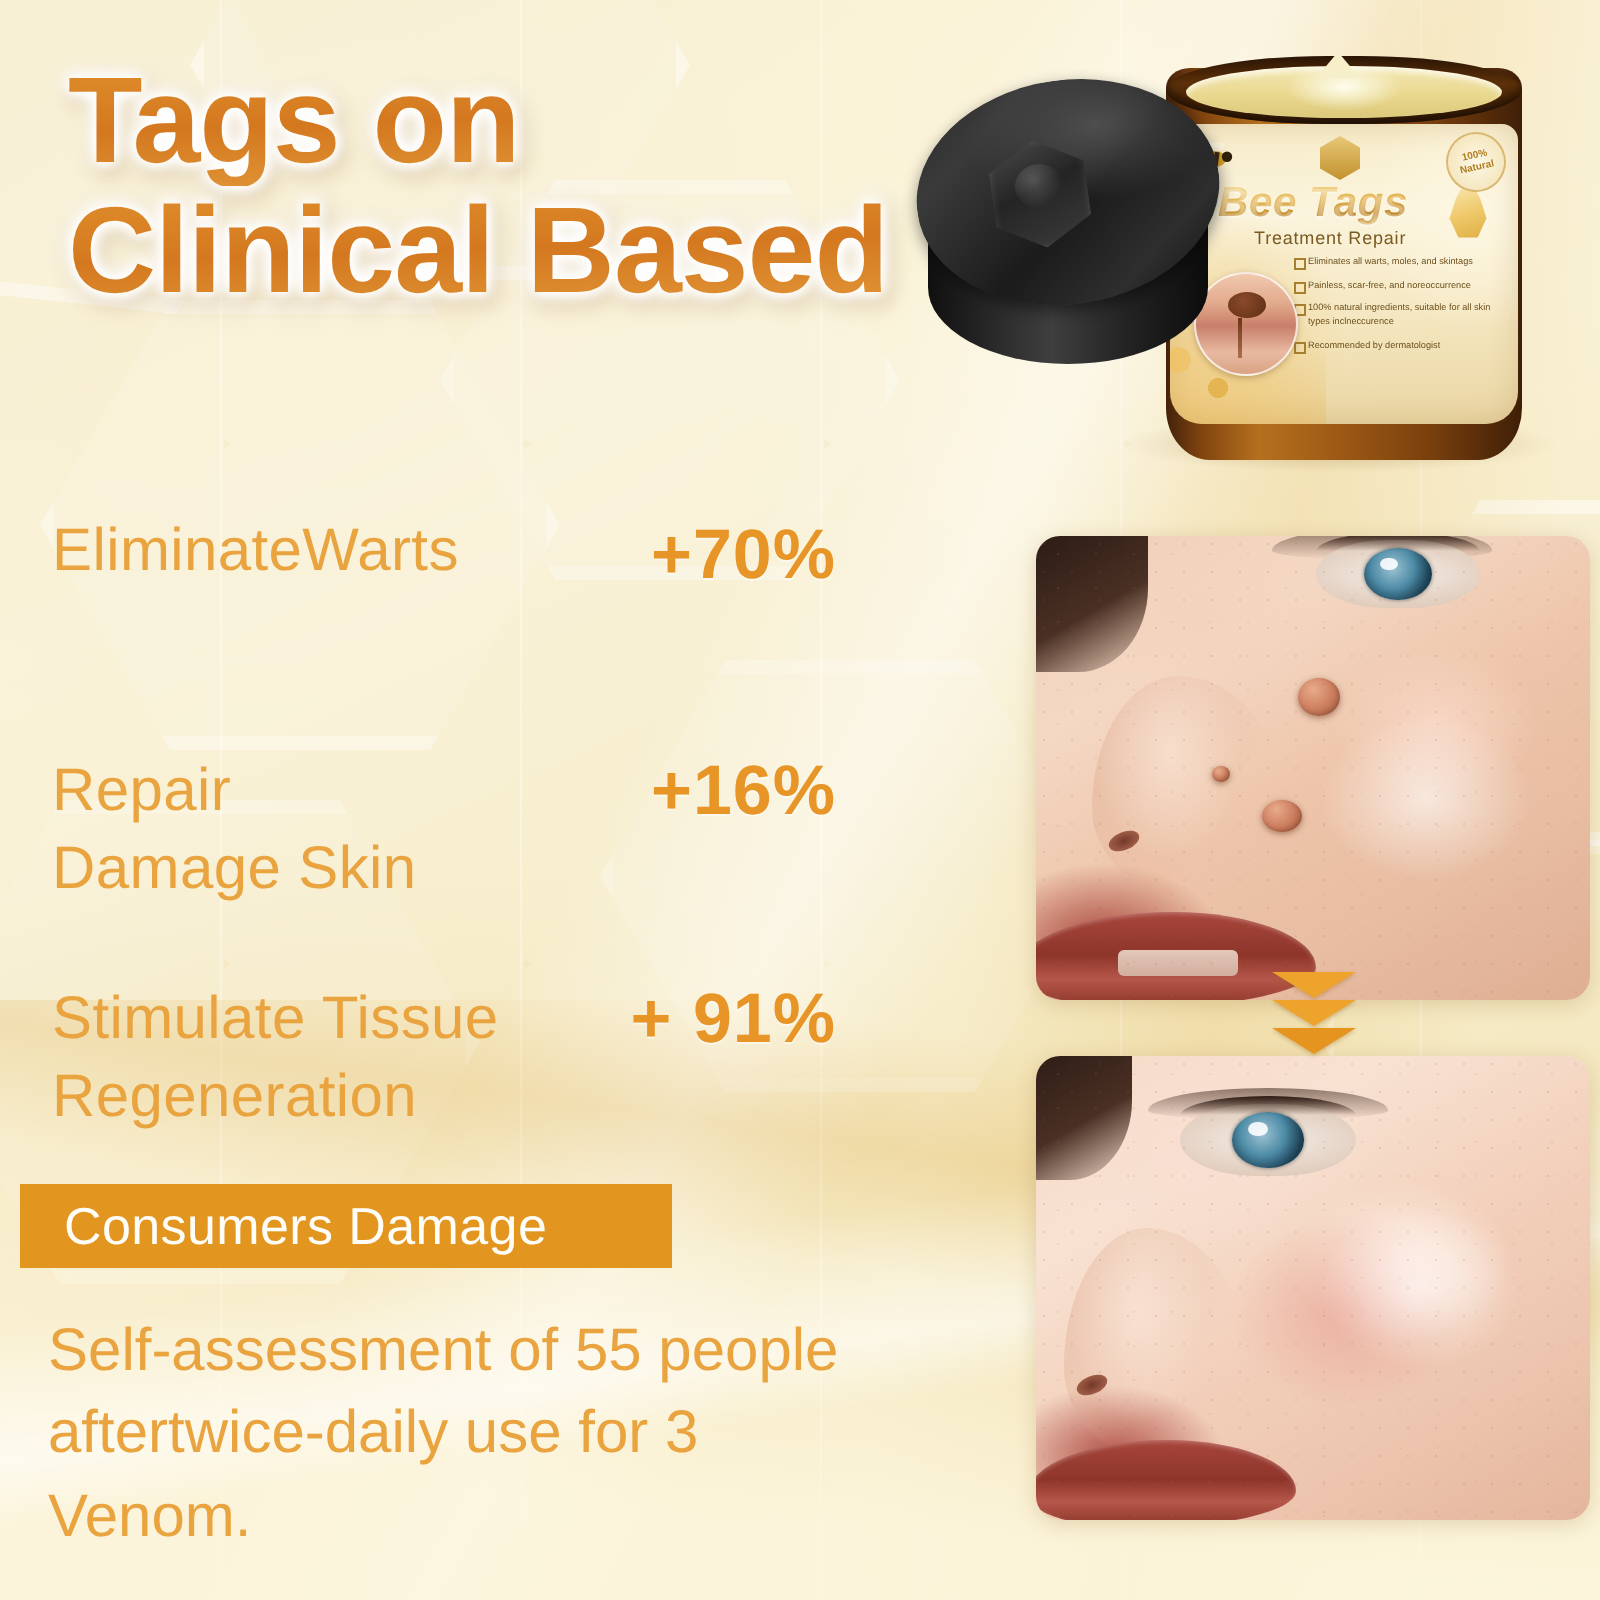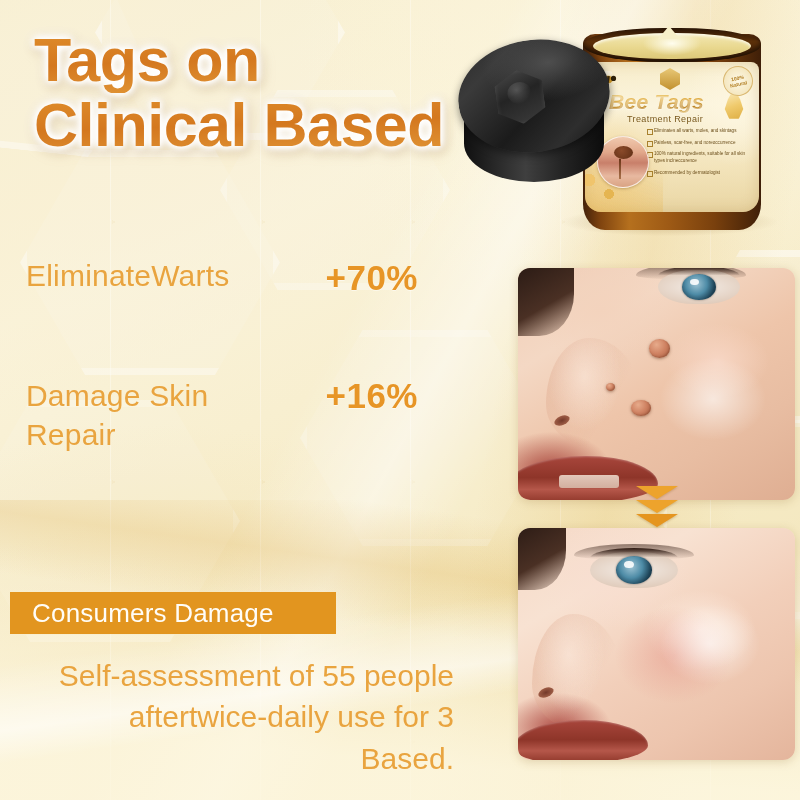--- a/index.html
+++ b/index.html
@@ -119,21 +119,21 @@
   }
   .banner span {
     color:#fffdf7; font-size:26px; font-weight:400;
     padding-left:22px; letter-spacing:.2px;
   }
   .note {
     position:absolute; left:24px; top:655px; width:430px;
     font-size:30px; line-height:1.38; font-weight:300;
     color:#e9a43f; z-index:20;
   }
-  .note span { display:block; white-space:nowrap;text-align:right; }
+  .note span { display:block; white-space:nowrap; }
 
   
   .product { position:absolute; left:452px; top:12px; width:340px; height:235px; z-index:25; }
   .jar-shadow {
     position:absolute; left:110px; top:196px; width:215px; height:28px;
     background:radial-gradient(ellipse at 50% 50%, rgba(120,85,30,.30) 0%, rgba(120,85,30,0) 72%);
   }
   
   .jar { position:absolute; left:125px; top:8px; width:190px; height:210px; }
   .jar-glass {
@@ -417,36 +417,43 @@
 
   <div class="claim c1">
     <div class="txt">
       <span>EliminateWarts</span>
     </div>
     <div class="pct">+70%</div>
   </div>
 
   <div class="claim c2">
     <div class="txt">
+      <span>Repair</span>
       <span>Damage Skin</span>
-      <span>Repair</span>
     </div>
     <div class="pct">+16%</div>
   </div>
 
+  <div class="claim c3">
+    <div class="txt">
+      <span>Stimulate Tissue</span>
+      <span>Regeneration</span>
+    </div>
+    <div class="pct">+ 91%</div>
+  </div>
 
 </div>
 
 <div class="banner">
   <span>Consumers Damage</span>
 </div>
 <div class="note">
   <span>Self-assessment of 55 people</span>
   <span>aftertwice-daily use for 3</span>
-  <span>Based.</span>
+  <span>Venom.</span>
 </div>
 
 <div class="product">
   <div class="jar-shadow"></div>
 
   <div class="jar">
     <div class="jar-glass"></div>
     <div class="jar-rim"></div>
     <div class="jar-cream"></div>
 

